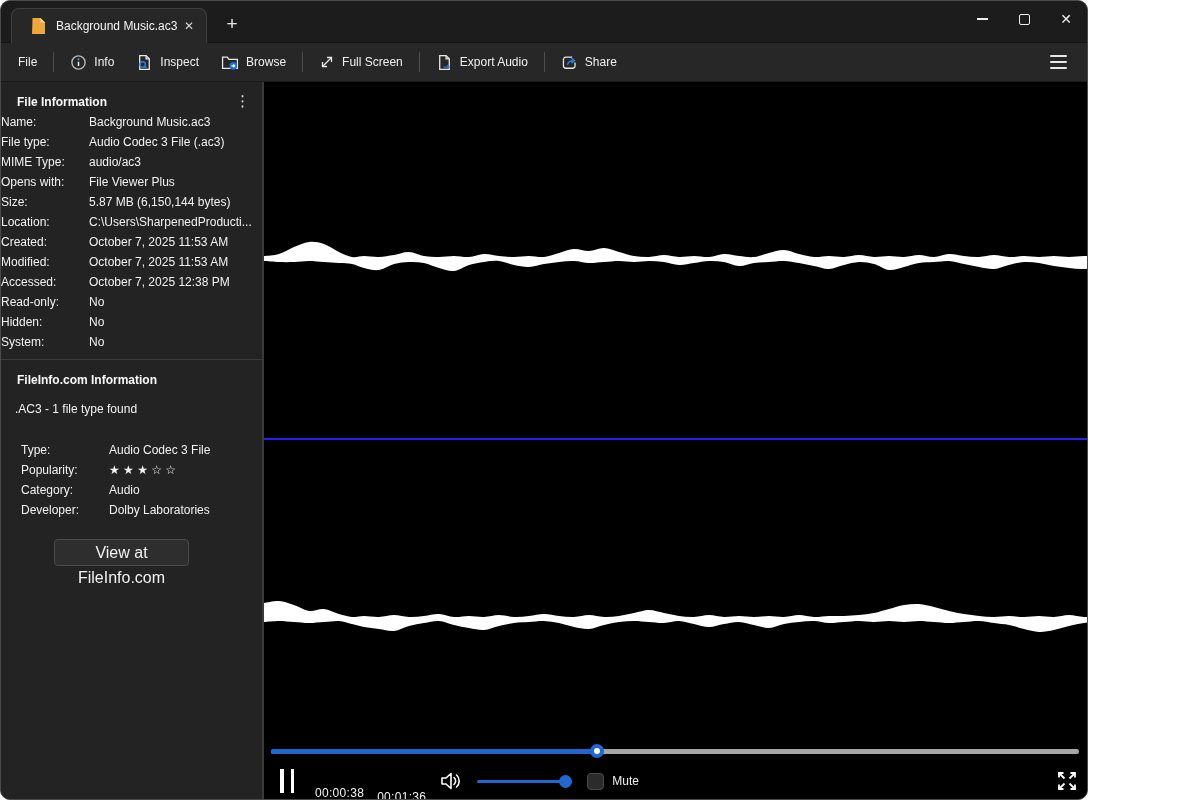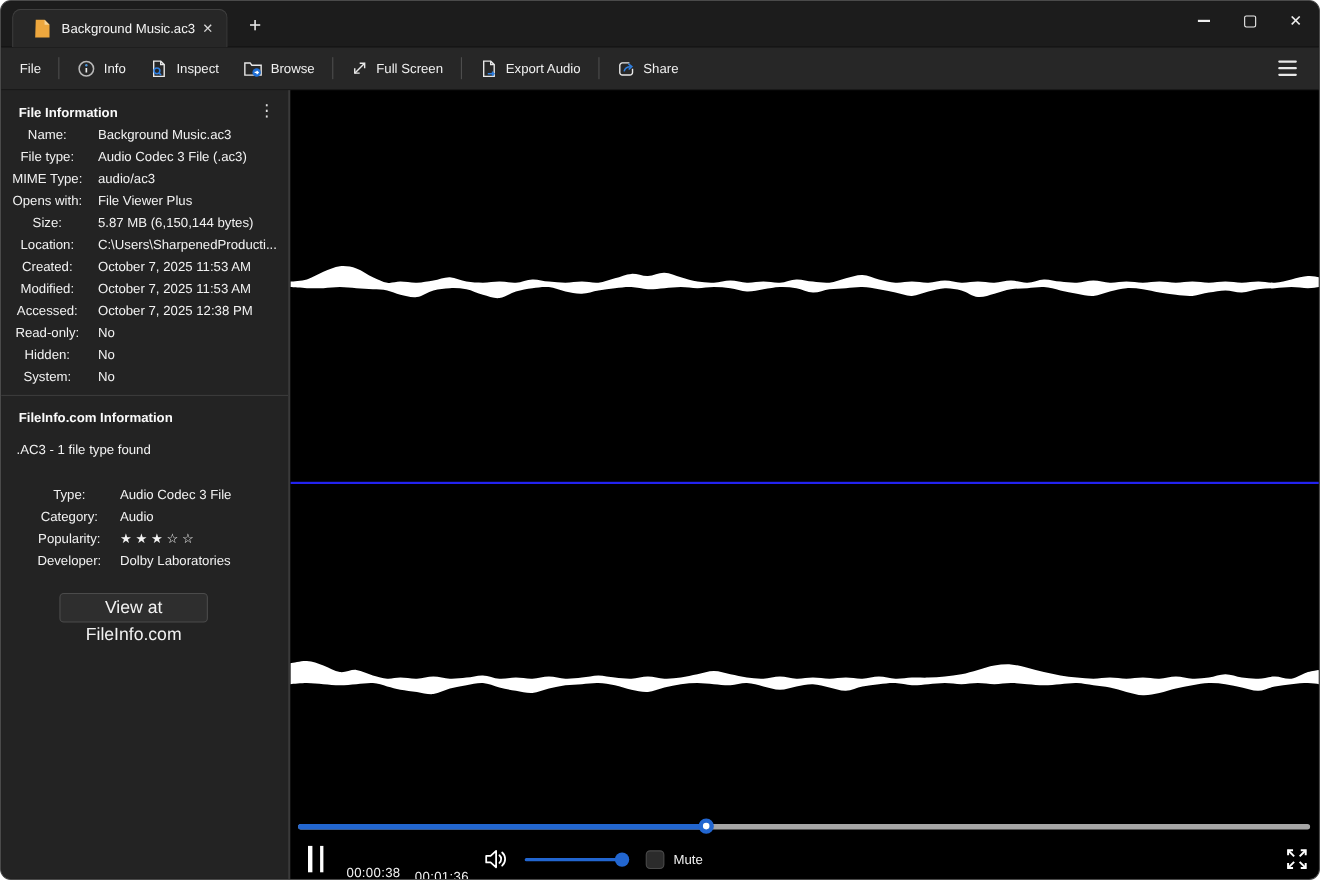--- a/index.html
+++ b/index.html
@@ -1,18 +1,18 @@
 <!DOCTYPE html>
 <html><head>
 <meta charset="utf-8">
 <style>
   * { margin:0; padding:0; box-sizing:border-box; }
   html,body { background:#fff; font-family:"Liberation Sans", sans-serif; }
   .window {
-    position:relative; width:1200px; height:800px; background:#1c1c1c;
+    position:relative; width:1088px; height:800px; background:#1c1c1c;
     border-radius:10px; overflow:hidden; border:1px solid #4a4a4a;
     color:#f2f2f2; font-size:12px;
   }
   
   .titlebar { position:relative; height:42px; background:#1c1c1c; border-bottom:1px solid #151515; display:flex; align-items:flex-end; }
   .tab {
     position:relative; margin-left:10px; margin-bottom:-1px; height:35px; width:196px;
     background:#272727; border:1px solid #3f3f3f; border-bottom:none;
     border-radius:8px 8px 0 0; display:flex; align-items:center; padding:0 8px 0 19px; z-index:2;
   }
@@ -30,21 +30,21 @@
   .tool-sep { width:1px; height:20px; background:#4d4d4d; margin:0 5px; }
   .spacer { flex:1; }
   .hamburger { display:flex; flex-direction:column; gap:4px; padding:6px 10px; }
   .hamburger span { display:block; width:17px; height:1.7px; background:#e8e8e8; border-radius:1px; }
   
   .content { display:flex; height:717px; }
   .sidebar { width:263px; background:#232323; border-right:2px solid #3a3a3a; position:relative; overflow:hidden; }
   .kebab { position:absolute; top:8px; right:6px; font-size:15px; color:#e0e0e0; letter-spacing:0; line-height:17px; padding:2px 6px; }
   .section-title { font-weight:bold; padding:13px 16px 3px 16px; color:#fafafa; }
   .inforow { display:flex; line-height:20px; }
-  .inforow .lbl { width:88px; flex:none; text-align:center; padding-right:4px; white-space:nowrap; }
+  .inforow .lbl { width:88px; flex:none; text-align:left; padding-right:4px; white-space:nowrap; }
   .inforow .val { flex:1; white-space:nowrap; overflow:hidden; padding-right:4px; }
   .side-divider { height:1px; background:#3a3a3a; margin-top:7px; }
   .result-line { padding:10px 14px 2px 14px; line-height:18px; }
   .rows2 { margin-top:20px;margin-left:20px; }
   .side-button {
     display:block; margin:19px 0 0 53px; width:135px; height:27px; line-height:25px; text-align:center;
     background:#2e2e2e; border:1px solid #4b4b4b; border-radius:4px; color:#f2f2f2; font-size:16px;
   }
   
   .viewer { position:relative; flex:1; background:#000; }
@@ -227,26 +227,26 @@
 
       <div class="section-title">FileInfo.com Information</div>
       <div class="result-line">.AC3 - 1 file type found</div>
 
       <div class="rows2">
         <div class="inforow">
             <span class="lbl">Type:</span>
             <span class="val">Audio Codec 3 File</span>
           </div>
         <div class="inforow">
+            <span class="lbl">Popularity:</span>
+            <span class="val">★ ★ ★ ☆ ☆</span>
+          </div>
+        <div class="inforow">
             <span class="lbl">Category:</span>
             <span class="val">Audio</span>
-          </div>
-        <div class="inforow">
-            <span class="lbl">Popularity:</span>
-            <span class="val">★ ★ ★ ☆ ☆</span>
           </div>
         <div class="inforow">
             <span class="lbl">Developer:</span>
             <span class="val">Dolby Laboratories</span>
           </div>
       </div>
 
       <button class="side-button">View at FileInfo.com</button>
     </aside>
 

